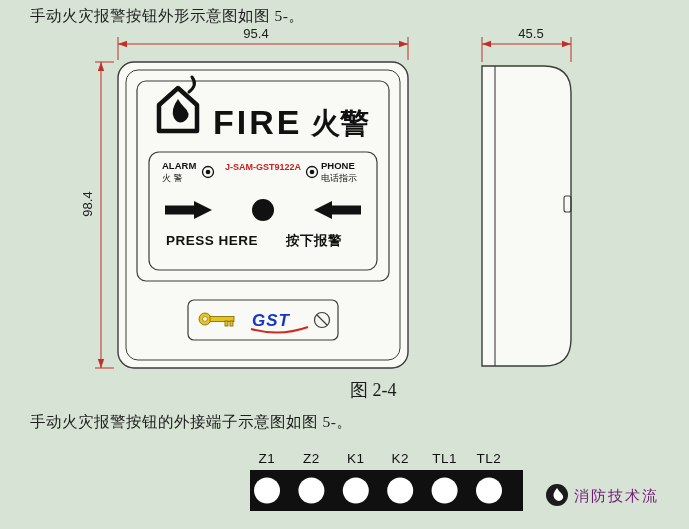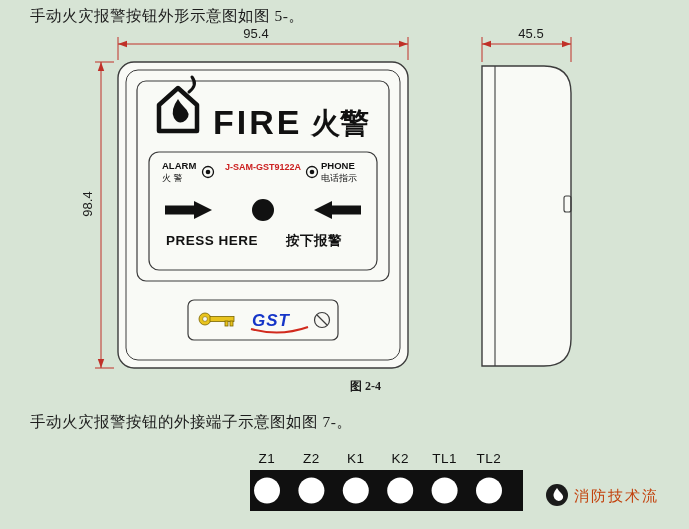--- a/index.html
+++ b/index.html
@@ -4,36 +4,36 @@
 <style>
   html,body{margin:0;padding:0}
   body{
     width:689px;height:529px;position:relative;overflow:hidden;
     background:#d7e4d5;
     font-family:"Liberation Sans",sans-serif;
   }
   .abs{position:absolute}
   .cjk-serif{font-family:"Liberation Serif",serif;color:#1c1c1c}
   .intro{font-size:15.5px;letter-spacing:.5px;white-space:nowrap}
-  .caption{font-size:12px;font-weight:bold}
+  .caption{font-size:18px;font-weight:normal}
   svg.sheet{position:absolute;left:0;top:0}
   .outline{fill:#f9faf6;stroke:#3c3c3c;stroke-width:1.4}
   .line{stroke:#3c3c3c;fill:none}
   .dim-line{stroke:#c03028;stroke-width:1;fill:none}
   .dim-arrow{fill:#c03028;stroke:none}
   .dim-text{font-size:13px;fill:#1c1c1c;font-family:"Liberation Sans",sans-serif}
   .lbl-sm{font-size:9.5px;font-weight:bold;fill:#111}
   .lbl-cjk{font-size:9px;fill:#111}
   .model{font-size:9px;font-weight:bold}
   .press{font-size:13.5px;font-weight:bold;fill:#111;letter-spacing:.5px}
   .fire-en{font-size:34px;font-weight:bold;letter-spacing:3px;fill:#111}
   .fire-cn{font-size:29px;font-weight:bold;fill:#111}
   .gst{font-size:17px;font-weight:bold;font-style:italic;letter-spacing:1px}
   .term-lbl{font-size:13.5px;fill:#111;letter-spacing:.5px}
-  .wm-text{font-size:15px;color:#c2410c;letter-spacing:2px;white-space:nowrap}
+  .wm-text{font-size:15px;color:#701a75;letter-spacing:2px;white-space:nowrap}
 </style>
 </head>
 <body>
 
 <div class="abs intro cjk-serif" style="left:30px;top:6px">手动火灾报警按钮外形示意图如图 5-。</div>
 
 <svg class="sheet" width="689" height="529" viewBox="0 0 689 529">
 
   <g>
     <rect class="outline" x="118" y="62" width="290" height="306" rx="16"></rect>
@@ -148,15 +148,15 @@
   </g>
 
   <g>
     <circle cx="557" cy="495" r="11" fill="#1b1b1b"></circle>
     <path d="M557,488 q-5.5,6.5 -2.5,10.5 q3,4 7,1.5 q3.5,-2.8 -0.5,-7 q-2.5,-2.5 -4,-5 Z" fill="#ffffff"></path>
   </g>
 </svg>
 
 <div class="abs caption cjk-serif" style="left:350px;top:378px">图 2-4</div>
 
-<div class="abs intro cjk-serif" style="left:30px;top:412px">手动火灾报警按钮的外接端子示意图如图 7-。</div>
+<div class="abs intro cjk-serif" style="left:30px;top:412px">手动火灾报警按钮的外接端子示意图如图 5-。</div>
 
 <div class="abs wm-text" style="left:574px;top:487px">消防技术流</div>
 
 </body></html>

